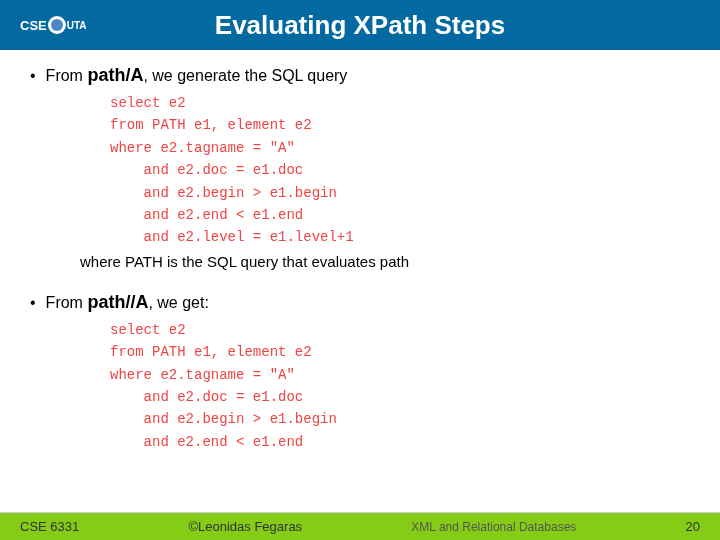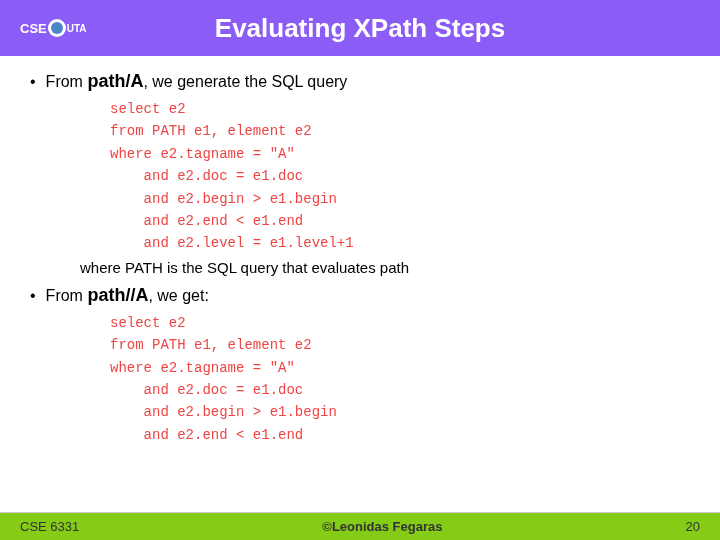--- a/index.html
+++ b/index.html
@@ -6,27 +6,27 @@
 
     body {
       width: 720px;
       height: 540px;
       background: #ffffff;
       font-family: Arial, Helvetica, sans-serif;
       overflow: hidden;
     }
 
     .header {
-      background: #8b5cf6;
+      background: #0369a1;
       padding: 10px 20px;
       display: flex;
       align-items: center;
       justify-content: center;
       position: relative;
-      height: 56px;
+      height: 50px;
     }
 
     .logo-area {
       position: absolute;
       left: 20px;
       display: flex;
       align-items: center;
     }
 
     .logo-cse {
@@ -104,21 +104,21 @@
       font-size: 14px;
       line-height: 1.6;
       color: #ef4444;
       margin-bottom: 4px;
     }
 
     .where-path-line {
       margin-left: 50px;
       font-size: 15px;
       color: #000;
-      margin-bottom: 9px;
+      margin-bottom: 22px;
     }
 
     .footer {
       position: absolute;
       bottom: 0;
       left: 0;
       right: 0;
       display: flex;
       justify-content: space-between;
       align-items: center;
@@ -128,21 +128,20 @@
     }
 
     .footer-left {
       font-size: 13px;
       color: #333;
     }
 
     .footer-center {
       font-size: 13px;
       color: #333;
-      font-weight: bold;
     }
 
     .footer-right-text {
       font-size: 13px;
       color: #333;
     }
 
     .footer-middle {
       font-size: 12px;
       color: #555;
@@ -198,14 +197,15 @@
       <div>&nbsp;&nbsp;&nbsp;&nbsp;and e2.begin &gt; e1.begin</div>
       <div>&nbsp;&nbsp;&nbsp;&nbsp;and e2.end &lt; e1.end</div>
     </div>
   </div>
 
 </div>
 
 <div class="footer">
   <span class="footer-left">CSE 6331</span>
   <span class="footer-center">©Leonidas Fegaras</span>
+  <span class="footer-middle">XML and Relational Databases</span>
   <span class="footer-right-text">20</span>
 </div>
 
 </body></html>

